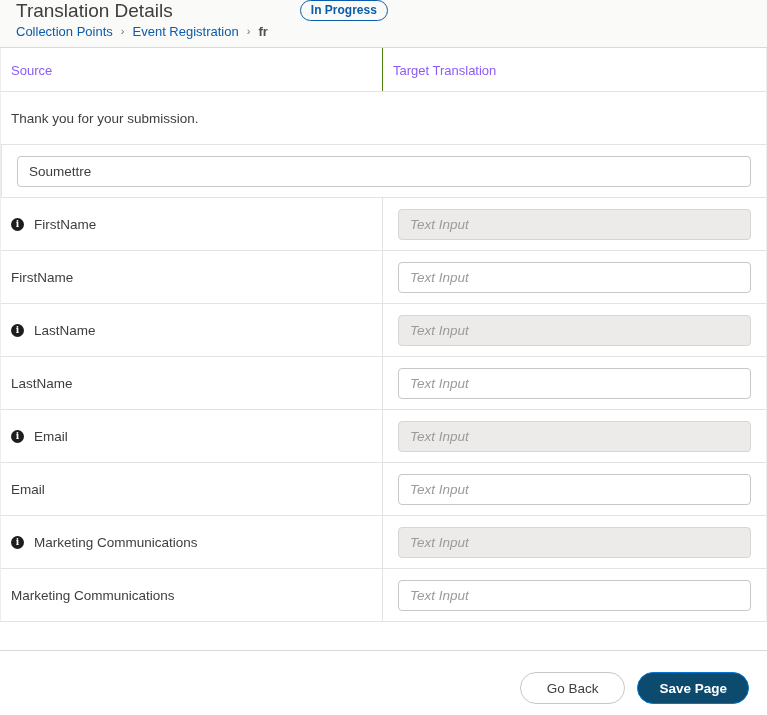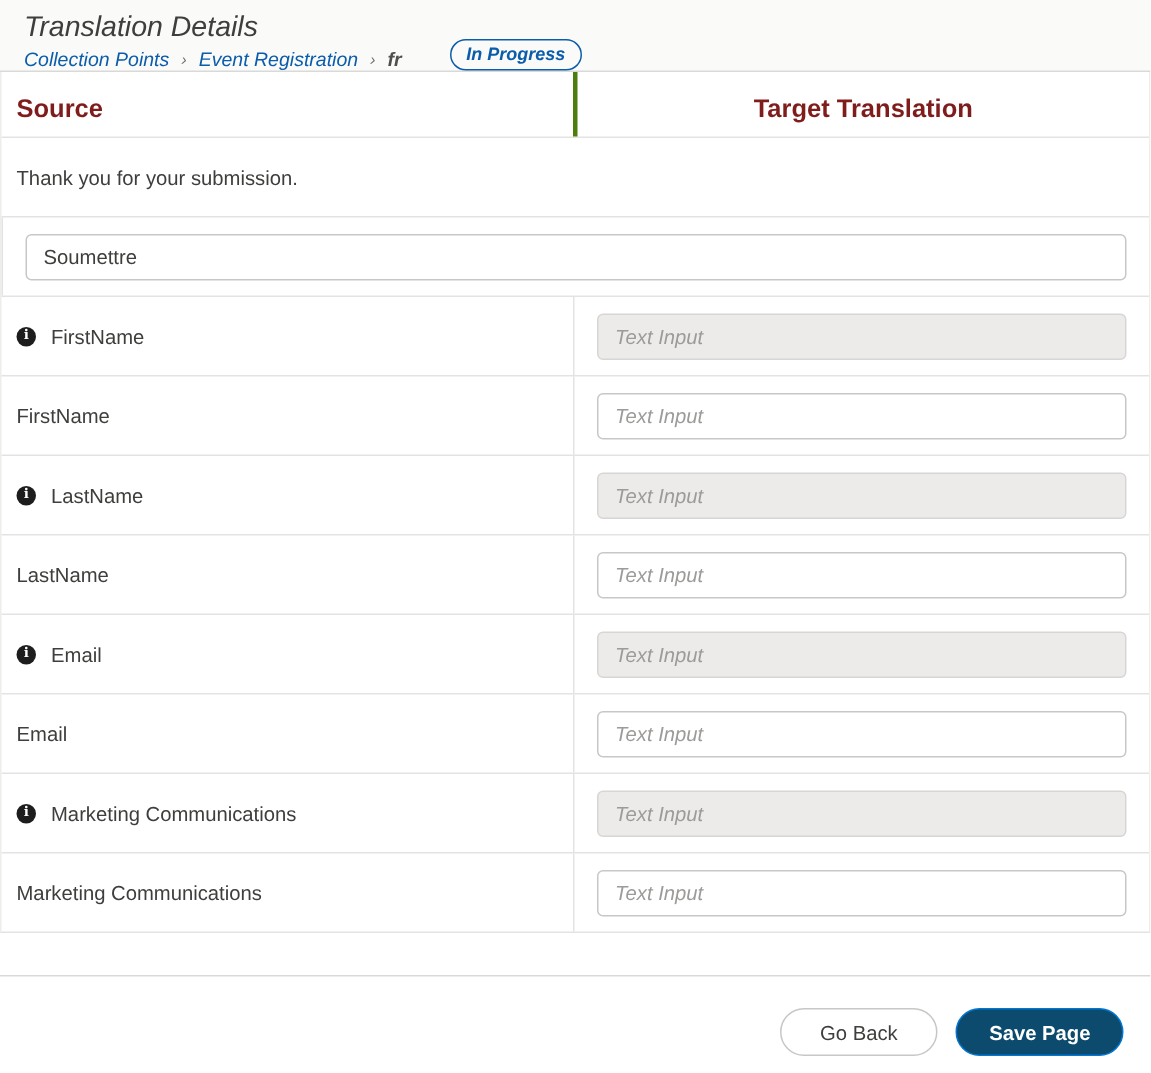--- a/index.html
+++ b/index.html
@@ -1,38 +1,38 @@
 <!DOCTYPE html>
 <html><head>
 <meta charset="utf-8">
 <style>
   * { margin:0; padding:0; box-sizing:border-box; }
   html,body { width:767px; height:715px; background:#fff;
     font-family:"Liberation Sans", sans-serif; color:#3e3e3c; overflow:hidden; }
 
   
   .page-header { height:48px; background:#fafaf9; border-bottom:1px solid #d9d9d9;
-    display:flex; align-items:flex-end; padding:0 16px;font-style:italic; }
+    display:flex; align-items:flex-start; padding:0 16px; }
   .header-text { display:flex; flex-direction:column; justify-content:center; }
   .page-title { font-size:19px; font-weight:400; color:#3e3e3c; line-height:1.15; }
   .breadcrumb { font-size:13px; margin-top:2px; display:flex; align-items:center; }
   .crumb-link { color:#0b5cab; text-decoration:none; cursor:pointer; }
   .crumb-sep { color:#706e6b; font-size:11px; margin:0 8px; }
   .crumb-current { color:#514f4d; font-weight:700; }
   .status-badge { margin-left:32px; border:1.5px solid #0b5cab; color:#0b5cab;
     border-radius:12px; padding:2px 10px 3px; font-size:12px; font-weight:700;
     background:transparent; white-space:nowrap; }
 
   
   .trans-table { border-left:1px solid #ededec; border-right:1px solid #ededec;
     border-bottom:1px solid #e3e3e3; }
   .thead { display:flex; height:43px; }
-  .th { font-size:17px; font-weight:700; color:#7f1d1d; padding:15px 10px 0; }
+  .th { font-size:13px; font-weight:400; color:#8b5cf6; padding:15px 10px 0; }
   .col-src { width:381px; flex:none; }
-  .col-tgt { flex:1; border-left:3px solid #4d7c0f;text-align:center; }
+  .col-tgt { flex:1; border-left:1px solid #4d7c0f; }
   .trow { display:flex; height:53px; border-top:1px solid #e3e3e3; }
   .cell-src { width:381px; flex:none; display:flex; align-items:center;
     padding-left:10px; }
   .cell-tgt { flex:1; border-left:1px solid #e3e3e3; display:flex;
     align-items:center; padding:0 15px; }
   .src-label { font-size:13.5px; color:#3e3e3c; }
   .info-icon { width:13px; height:13px; border-radius:50%; background:#1d1d1d;
     color:#fff; display:inline-flex; align-items:center; justify-content:center;
     font:700 9px/1 "DejaVu Serif", serif; margin-right:10px; flex:none; }
   .target-input { width:100%; height:31px; border:1px solid #c9c7c5;

